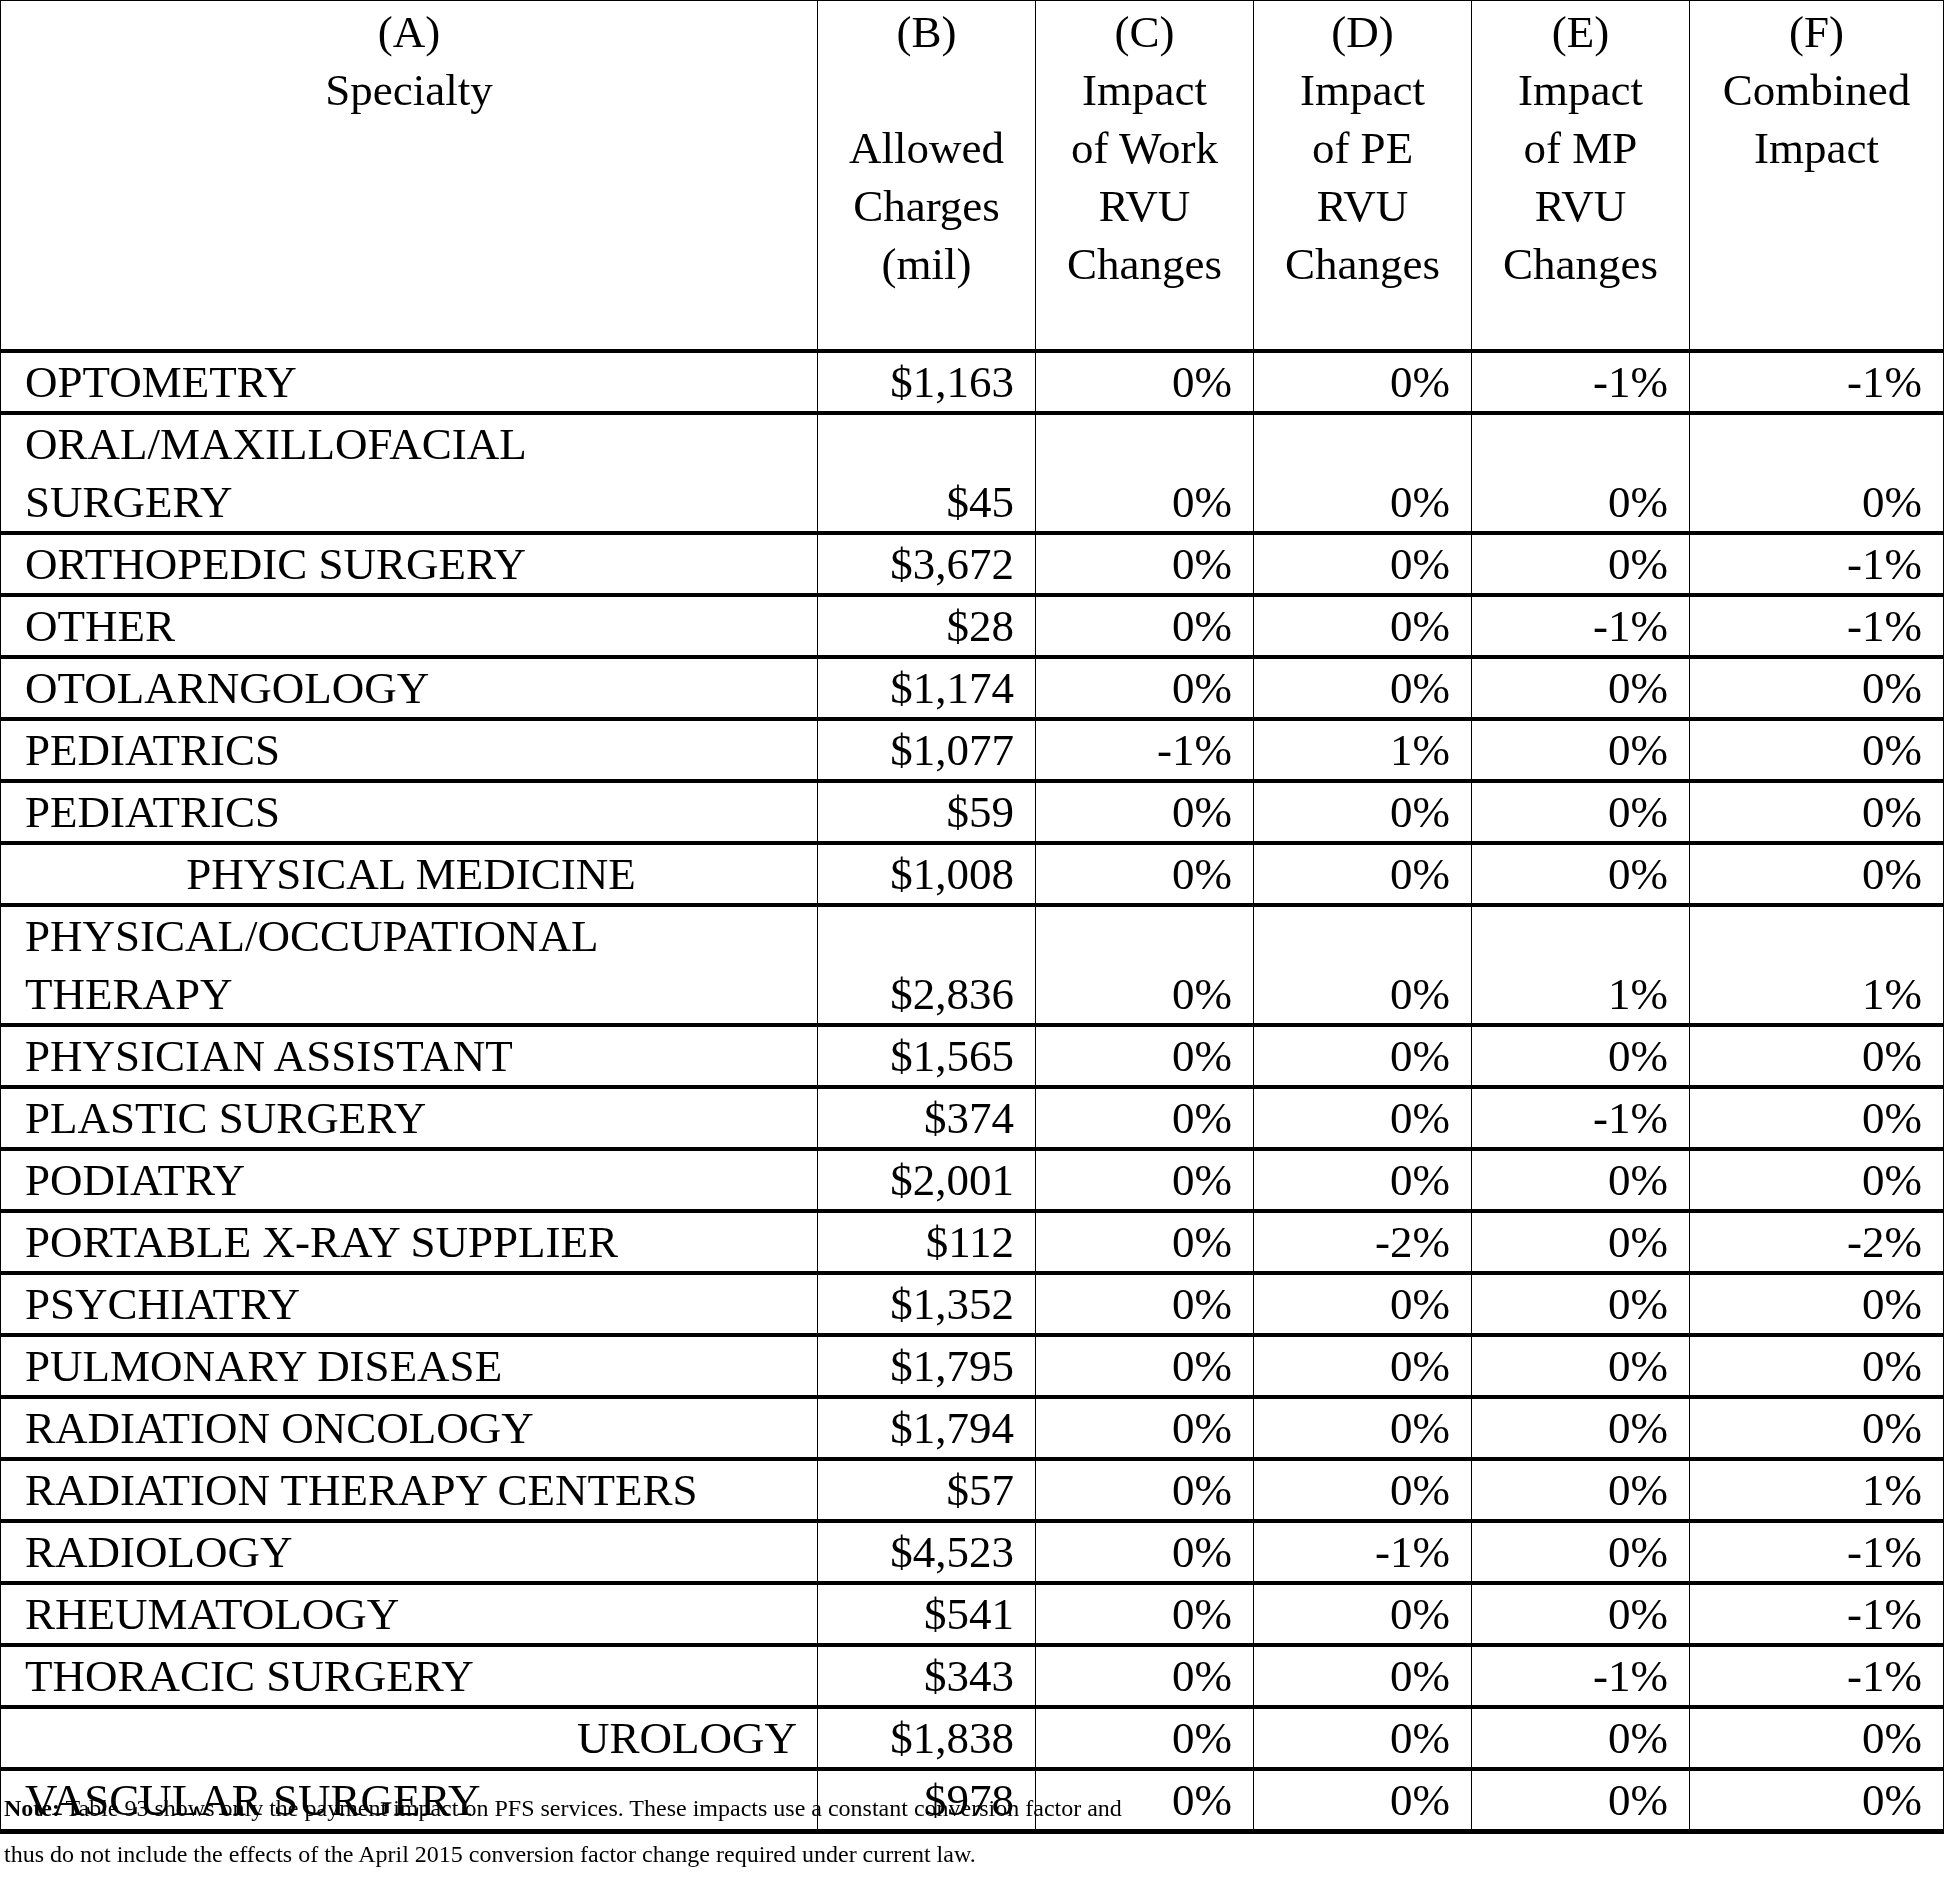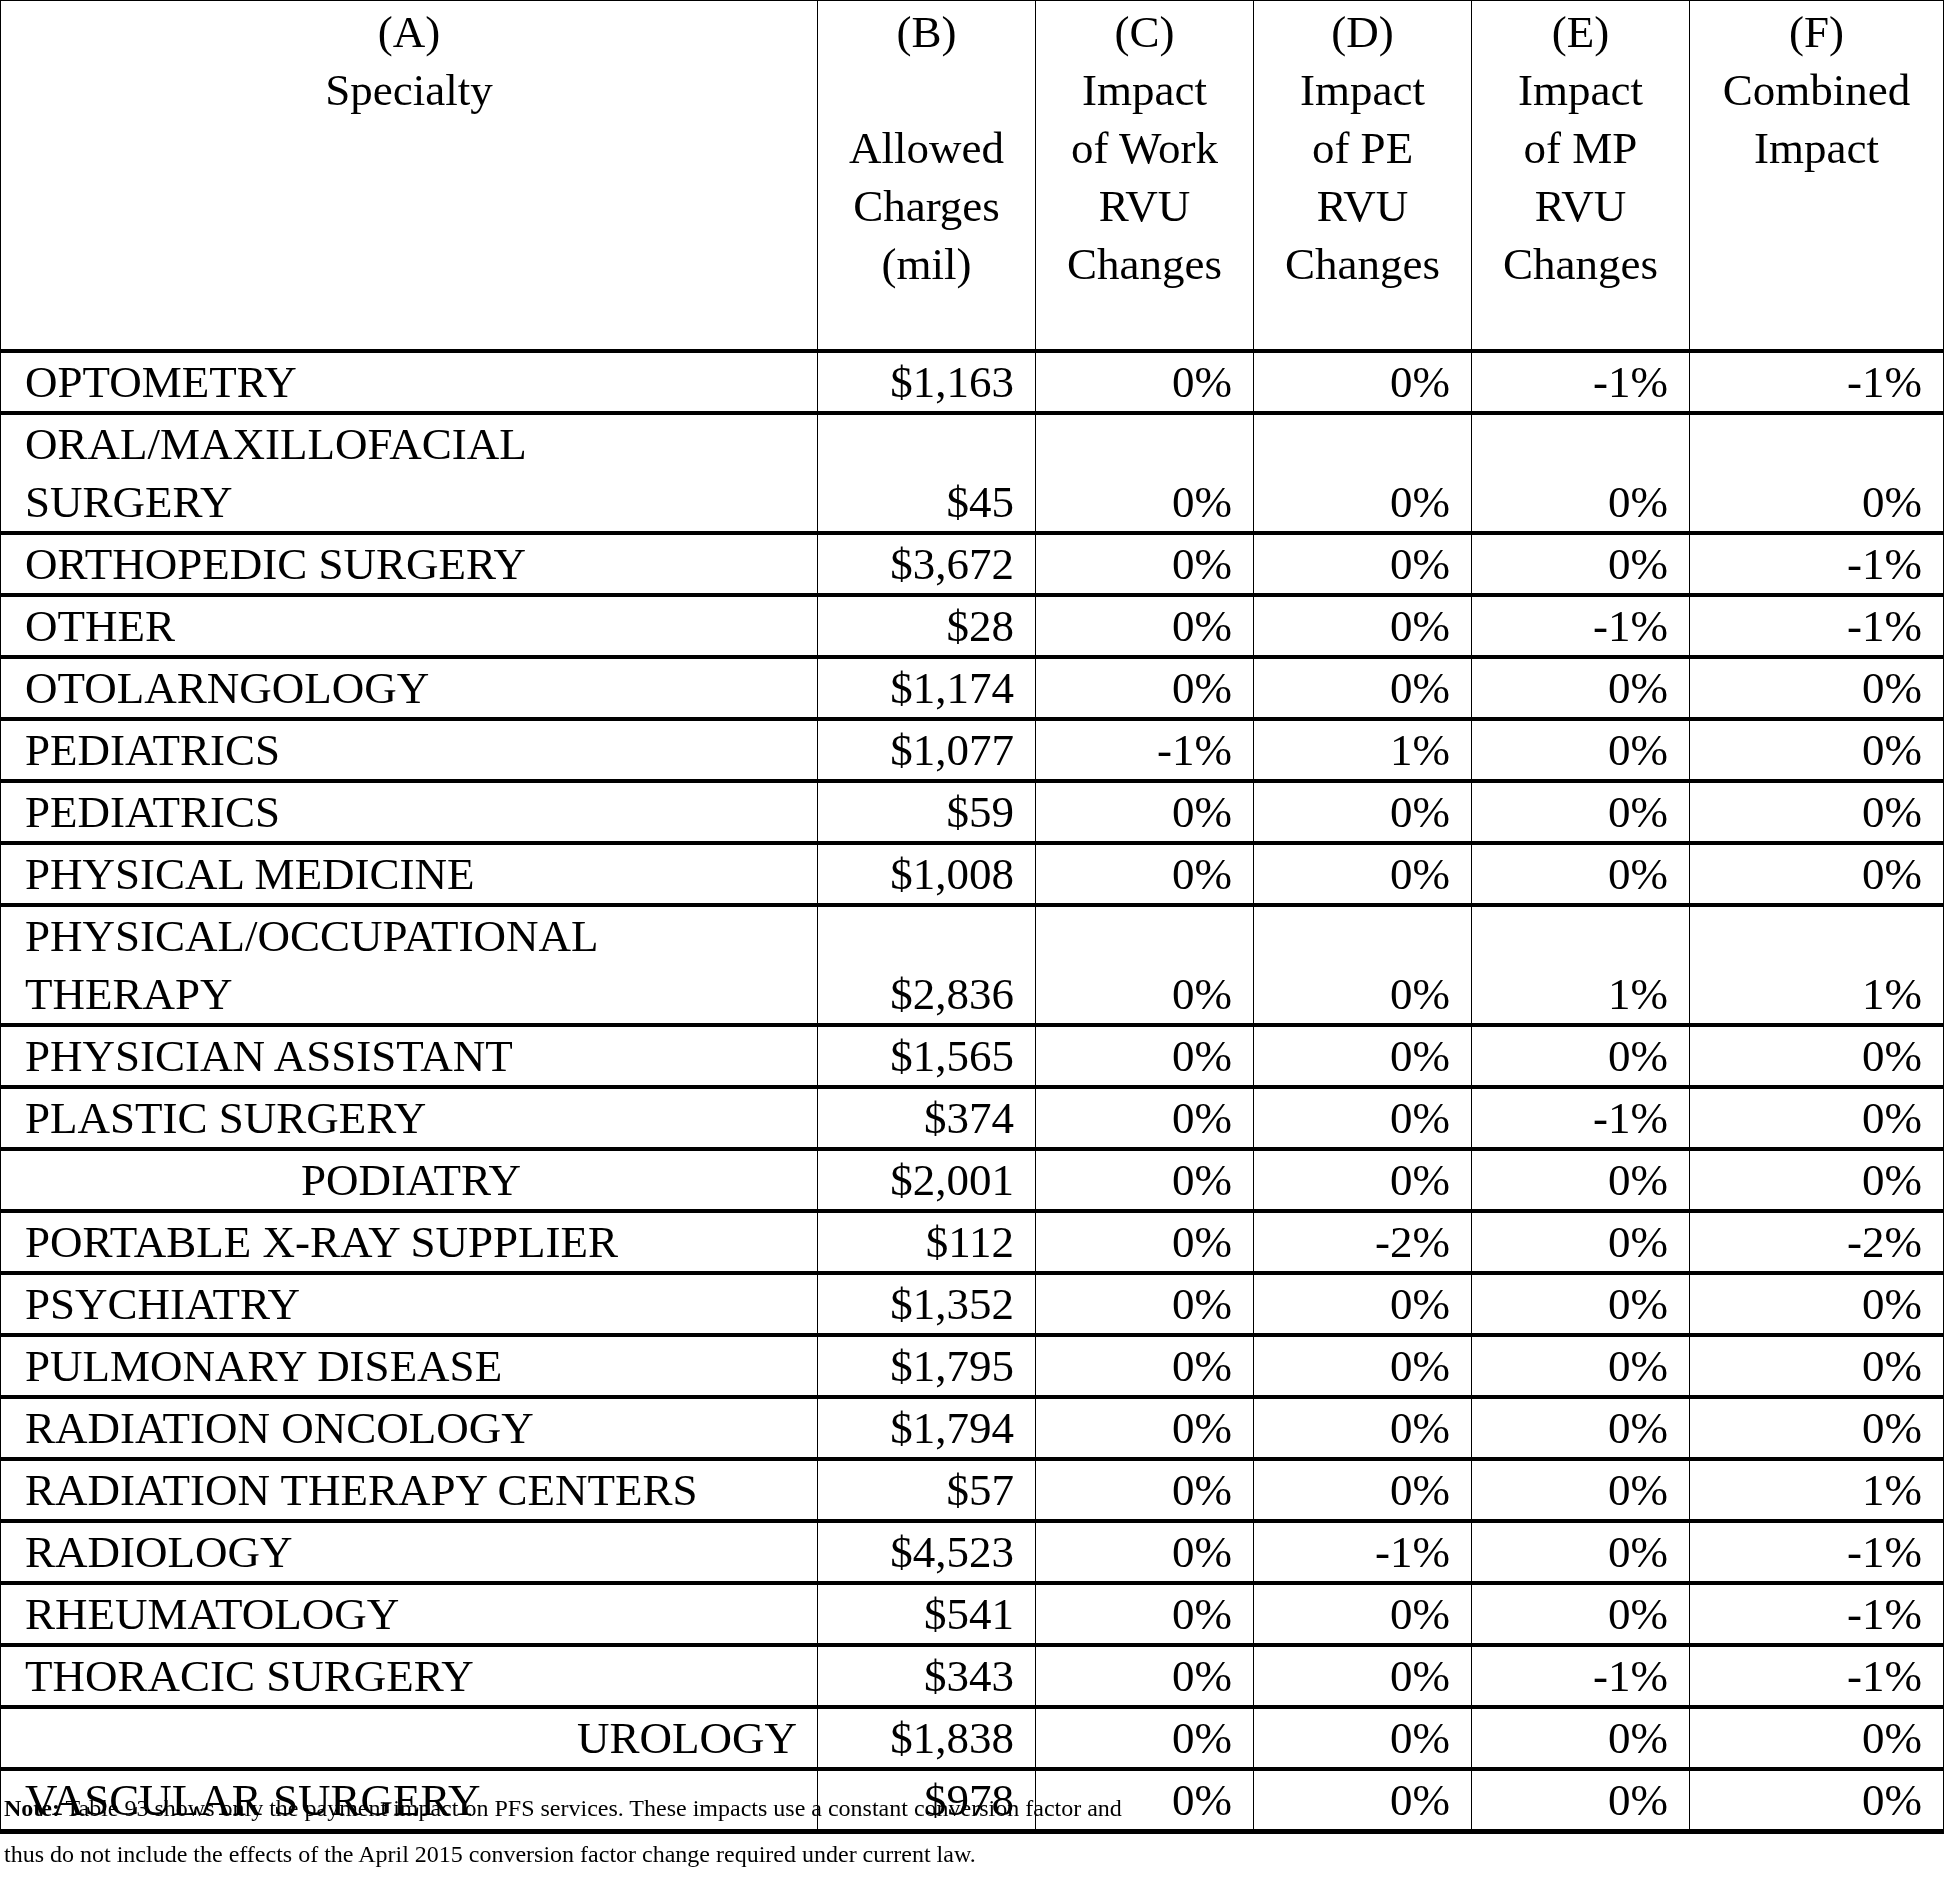--- a/index.html
+++ b/index.html
@@ -173,21 +173,21 @@
             <span style="display: block; white-space: nowrap;">PEDIATRICS</span>
           </td>
           <td class="num">$59</td>
           <td class="num">0%</td>
           <td class="num">0%</td>
           <td class="num">0%</td>
           <td class="num">0%</td>
         </tr>
         <tr>
           <td class="spec">
-            <span style="display: block; white-space: nowrap;">PHYSICAL MEDICINE</span>
+            <span style="display: block; white-space: nowrap; text-align: center;">PHYSICAL MEDICINE</span>
           </td>
           <td class="num">$1,008</td>
           <td class="num">0%</td>
           <td class="num">0%</td>
           <td class="num">0%</td>
           <td class="num">0%</td>
         </tr>
         <tr class="two-line">
           <td class="spec">
             <span style="display: block; white-space: nowrap;">PHYSICAL/OCCUPATIONAL</span>
@@ -214,21 +214,21 @@
             <span style="display: block; white-space: nowrap;">PLASTIC SURGERY</span>
           </td>
           <td class="num">$374</td>
           <td class="num">0%</td>
           <td class="num">0%</td>
           <td class="num">-1%</td>
           <td class="num">0%</td>
         </tr>
         <tr>
           <td class="spec">
-            <span style="display: block; white-space: nowrap; text-align: center;">PODIATRY</span>
+            <span style="display: block; white-space: nowrap;">PODIATRY</span>
           </td>
           <td class="num">$2,001</td>
           <td class="num">0%</td>
           <td class="num">0%</td>
           <td class="num">0%</td>
           <td class="num">0%</td>
         </tr>
         <tr>
           <td class="spec">
             <span style="display: block; white-space: nowrap;">PORTABLE X-RAY SUPPLIER</span>

